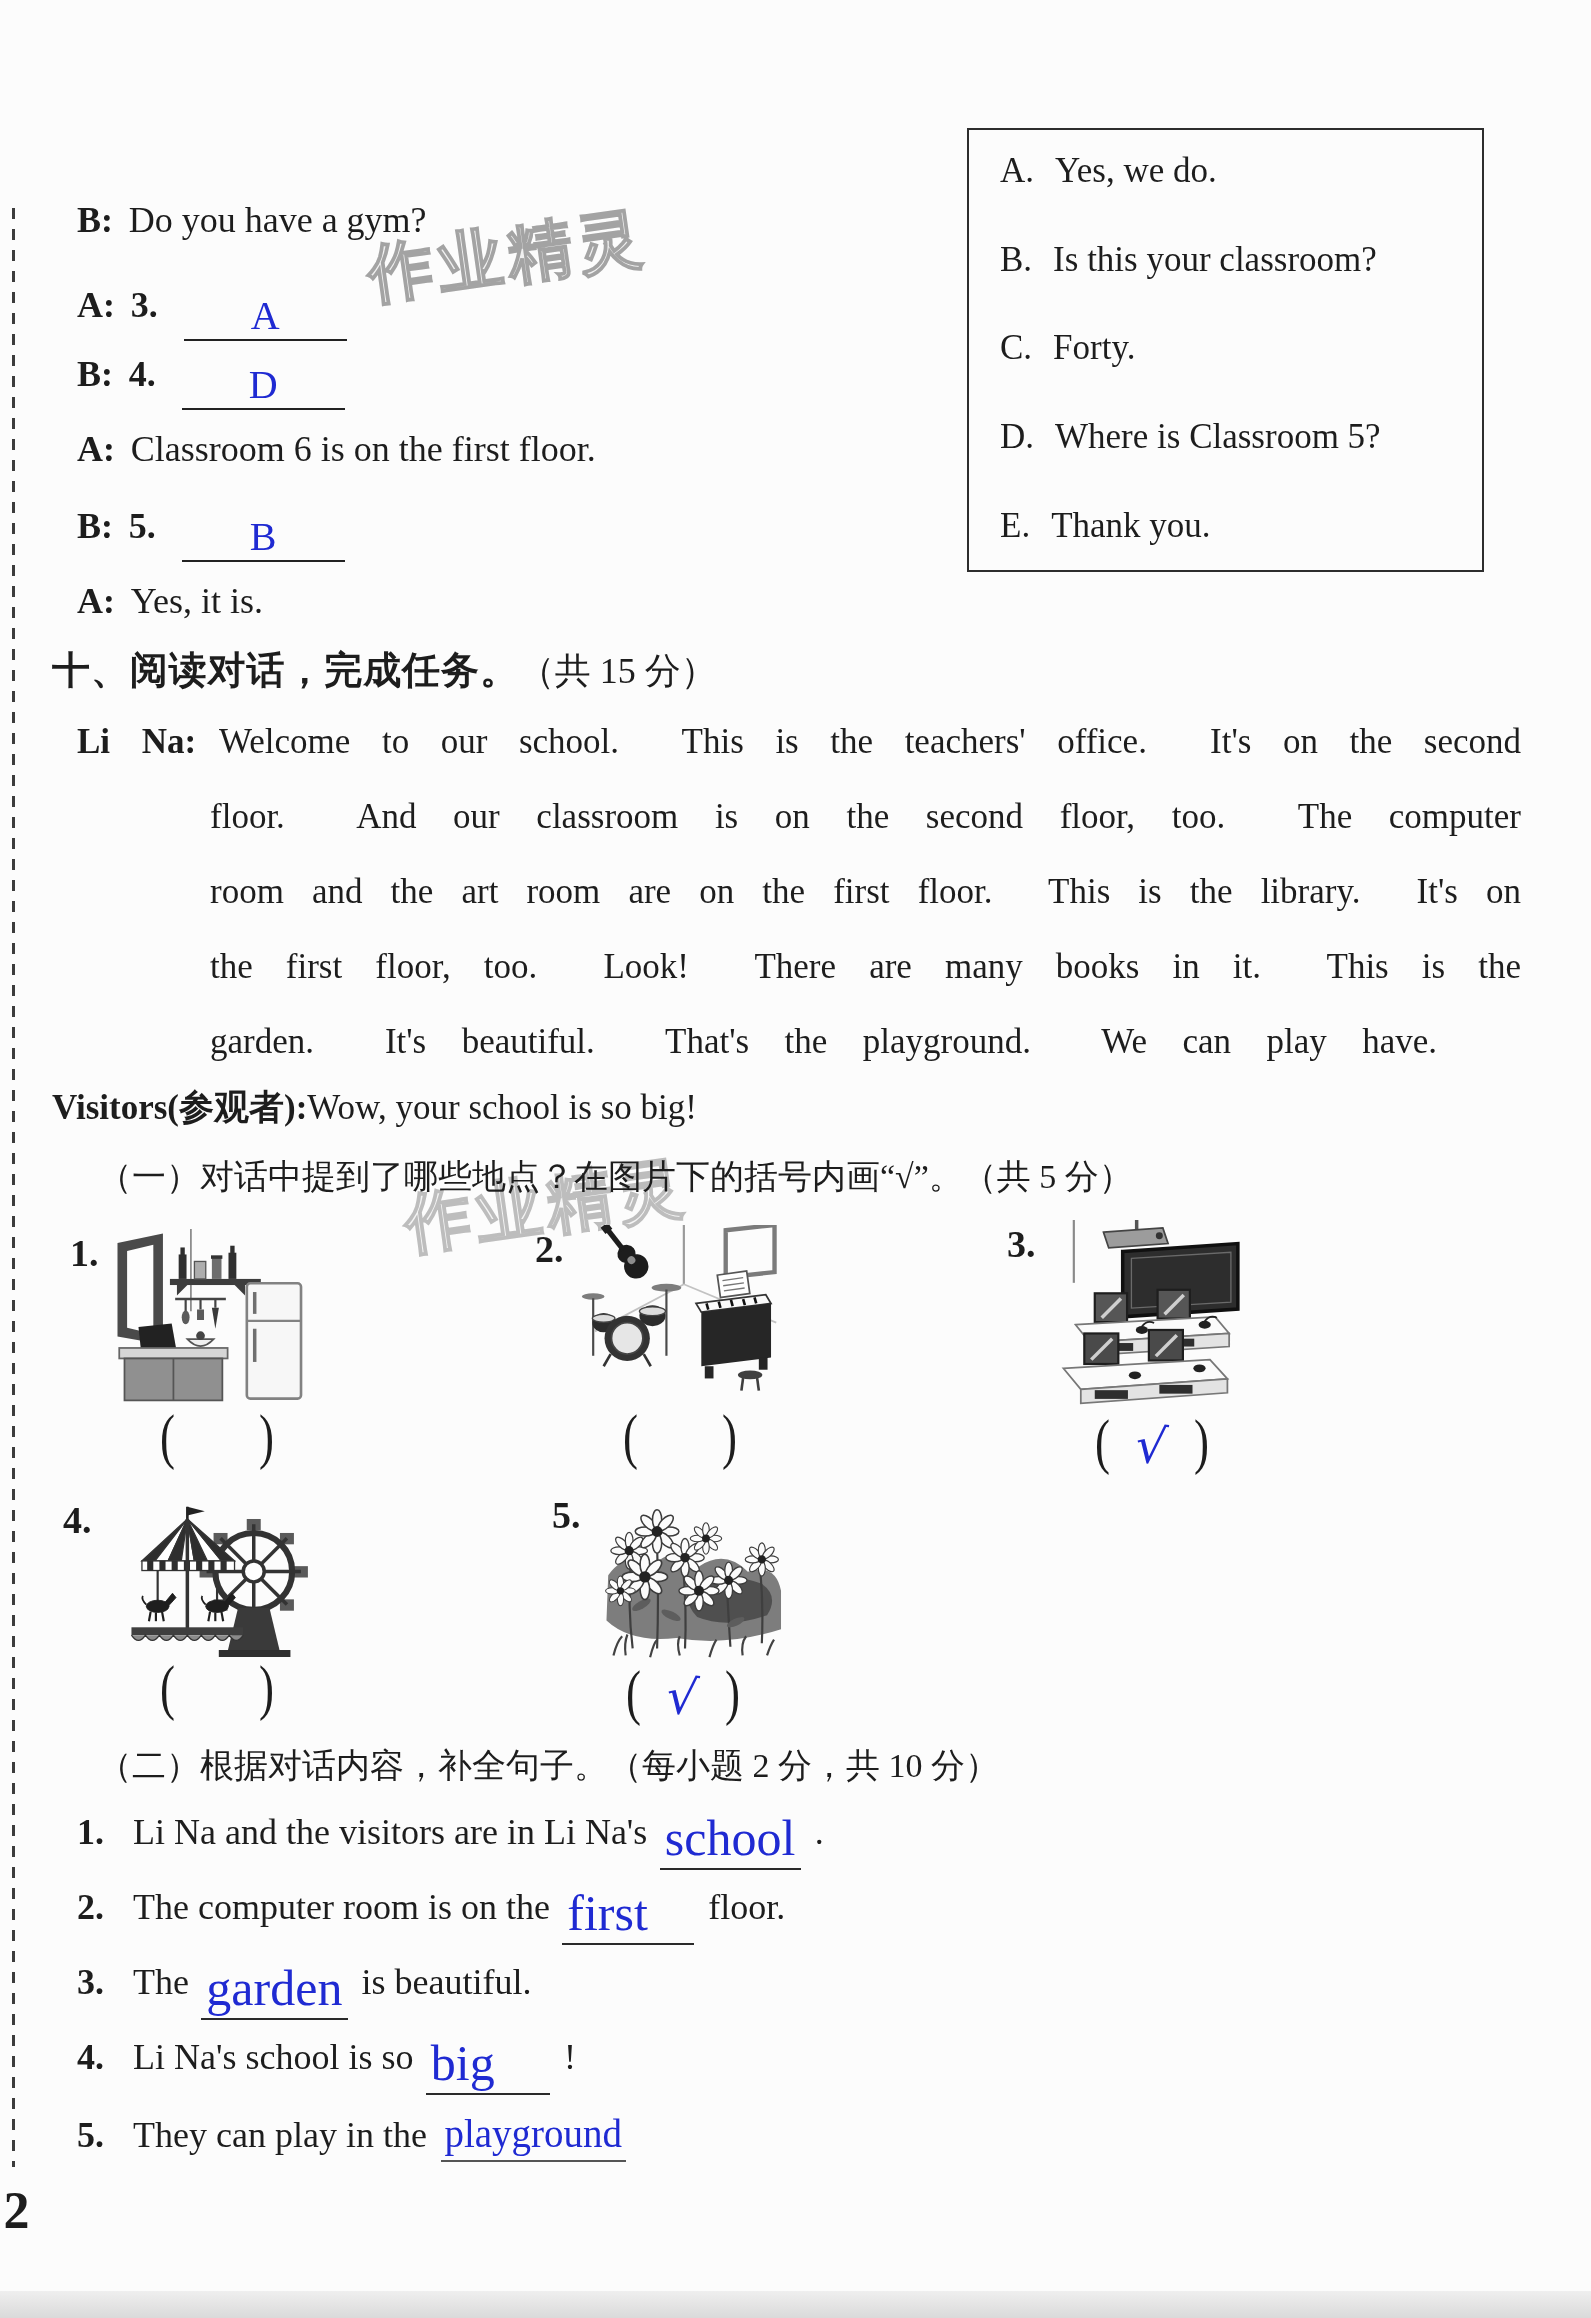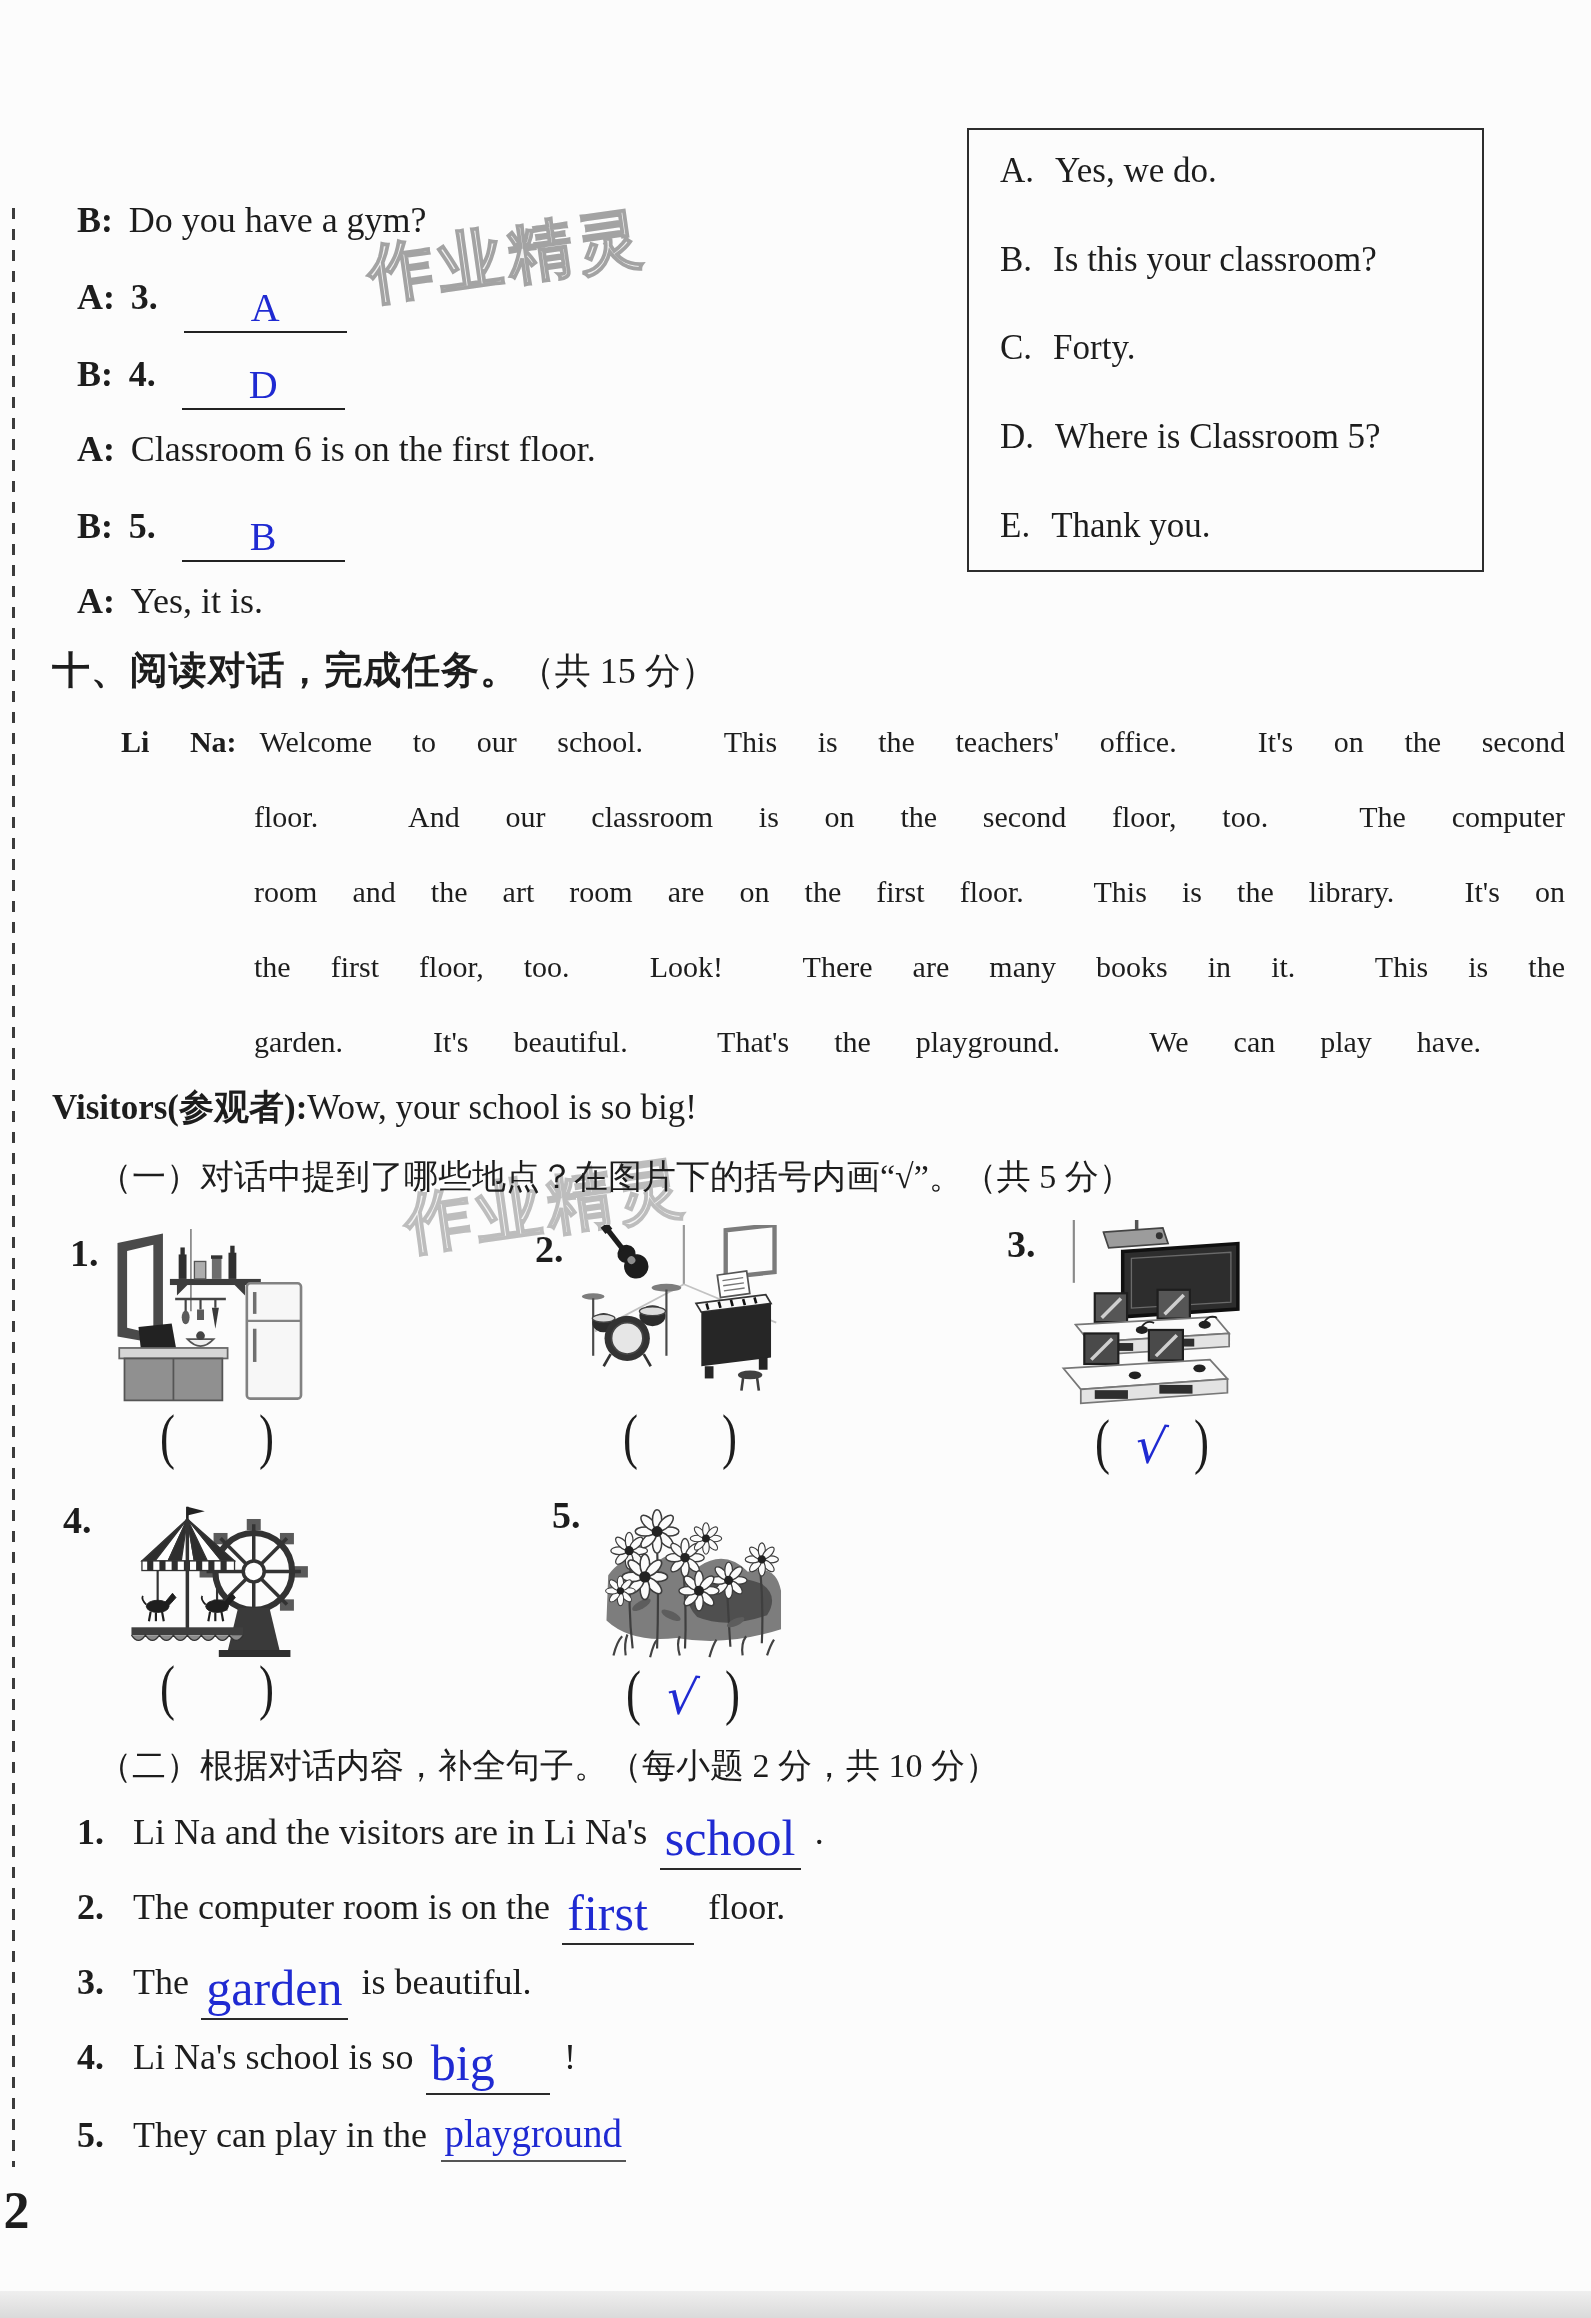--- a/index.html
+++ b/index.html
@@ -35,21 +35,21 @@
     box-sizing:border-box;display:flex;flex-direction:column;justify-content:space-between;
     padding:21px 7px 24.5px 31px;background:#fcfcfc;
   }
   .opt{font-size:35px;white-space:nowrap;}
   .opt .okey{margin-right:21px;}
   
   .sec10{position:absolute;left:52px;top:645px;font-size:38px;white-space:nowrap;}
   .sec10 .main{font-weight:bold;font-family:"Liberation Sans","DejaVu Sans",sans-serif;letter-spacing:0.9px;}
   .sec10 .score{font-size:36px;}
   
-  .passage{position:absolute;left:77px;top:704px;width:1444px;font-size:30px;margin-left:44px;}
+  .passage{position:absolute;left:77px;top:704px;width:1444px;font-size:35px;}
   .pline{line-height:75px;white-space:pre-wrap;text-align:justify;text-align-last:justify;padding-left:133px;}
   .pline.first{padding-left:0;}
   .pline.last{padding-right:84px;}
   .speaker{font-weight:bold;padding-right:23px;}
   .visitors{position:absolute;left:52px;top:1084px;font-size:35px;white-space:nowrap;}
   .visitors .vlbl{font-weight:bold;}
   .ptitle{position:absolute;left:52px;font-size:34px;white-space:nowrap;margin-left:46px;}
   .p1t{top:1154px;}
   .p2t{top:1743px;}
   
@@ -88,21 +88,21 @@
 <div class="page">
 
   <div class="dashed-line"></div>
 
   <div class="wm wm1">作业精灵</div>
   <div class="wm wm2">作业精灵</div>
 
   <div class="dline" style="top:199px">
     <span class="lbl">B:</span><span>Do you have a gym?</span>
   </div>
-  <div class="dline" style="top:276px">
+  <div class="dline" style="top:284px">
     <span class="lbl">A:</span><span class="num">3.</span><span class="blank"><span class="ans">A</span></span>
   </div>
   <div class="dline" style="top:353px">
     <span class="lbl">B:</span><span class="num">4.</span><span class="blank"><span class="ans">D</span></span>
   </div>
   <div class="dline" style="top:428px">
     <span class="lbl">A:</span><span>Classroom 6 is on the first floor.</span>
   </div>
   <div class="dline" style="top:505px">
     <span class="lbl">B:</span><span class="num">5.</span><span class="blank"><span class="ans">B</span></span>

